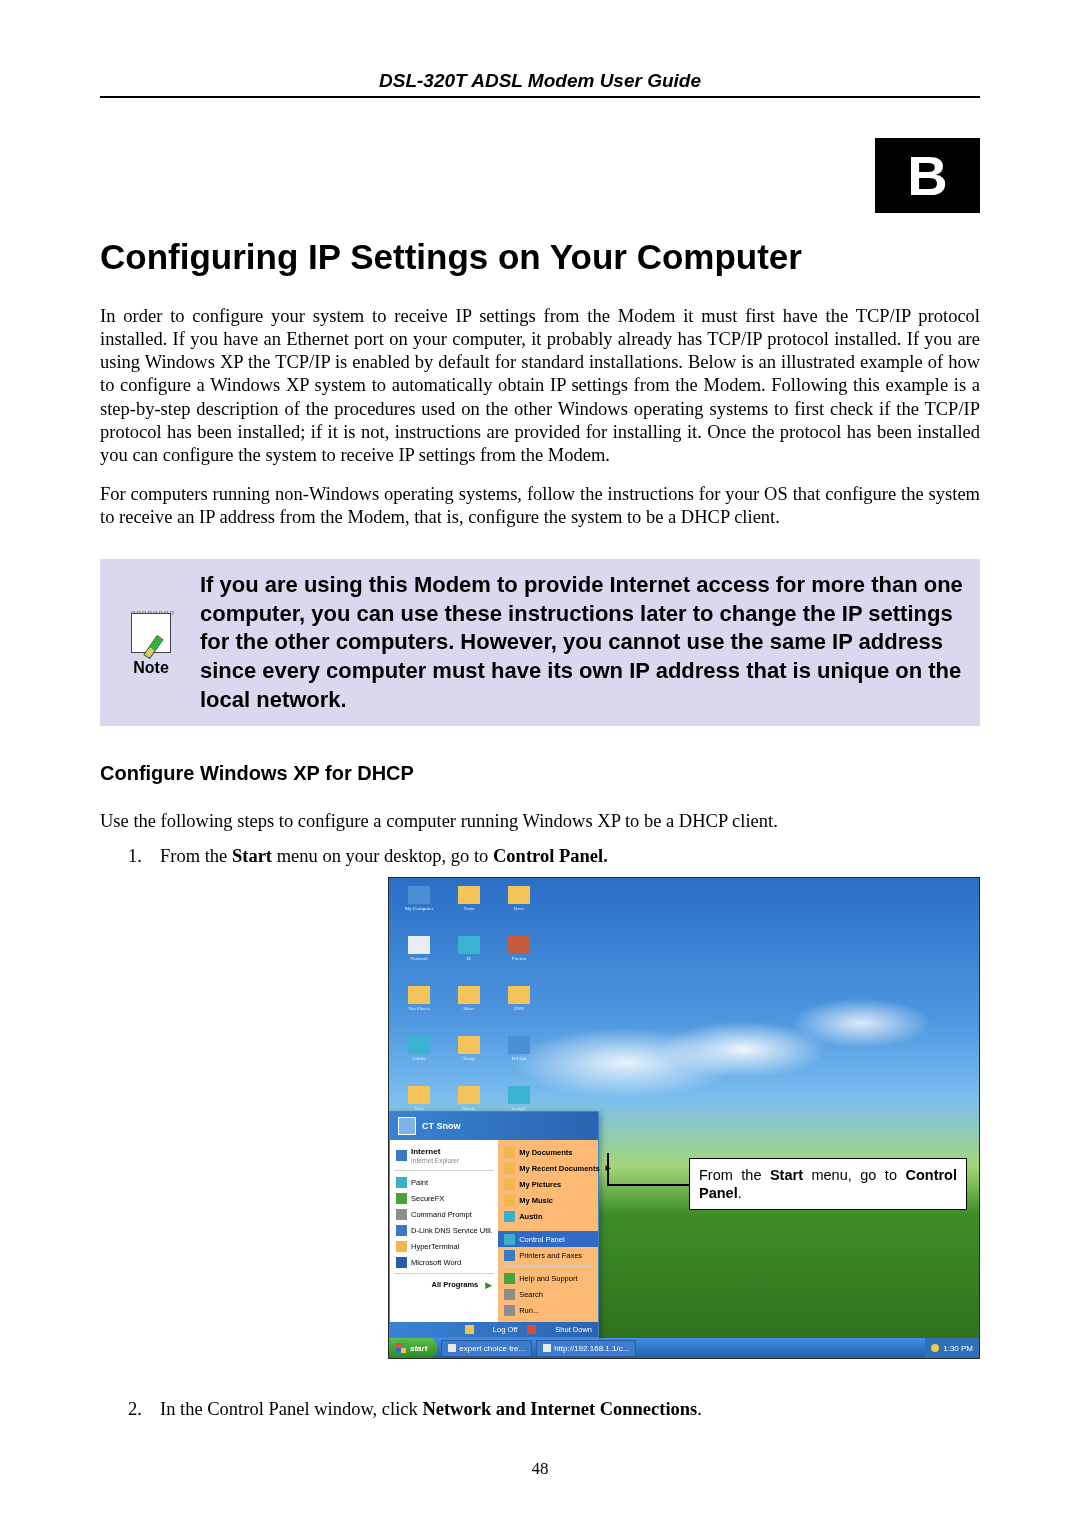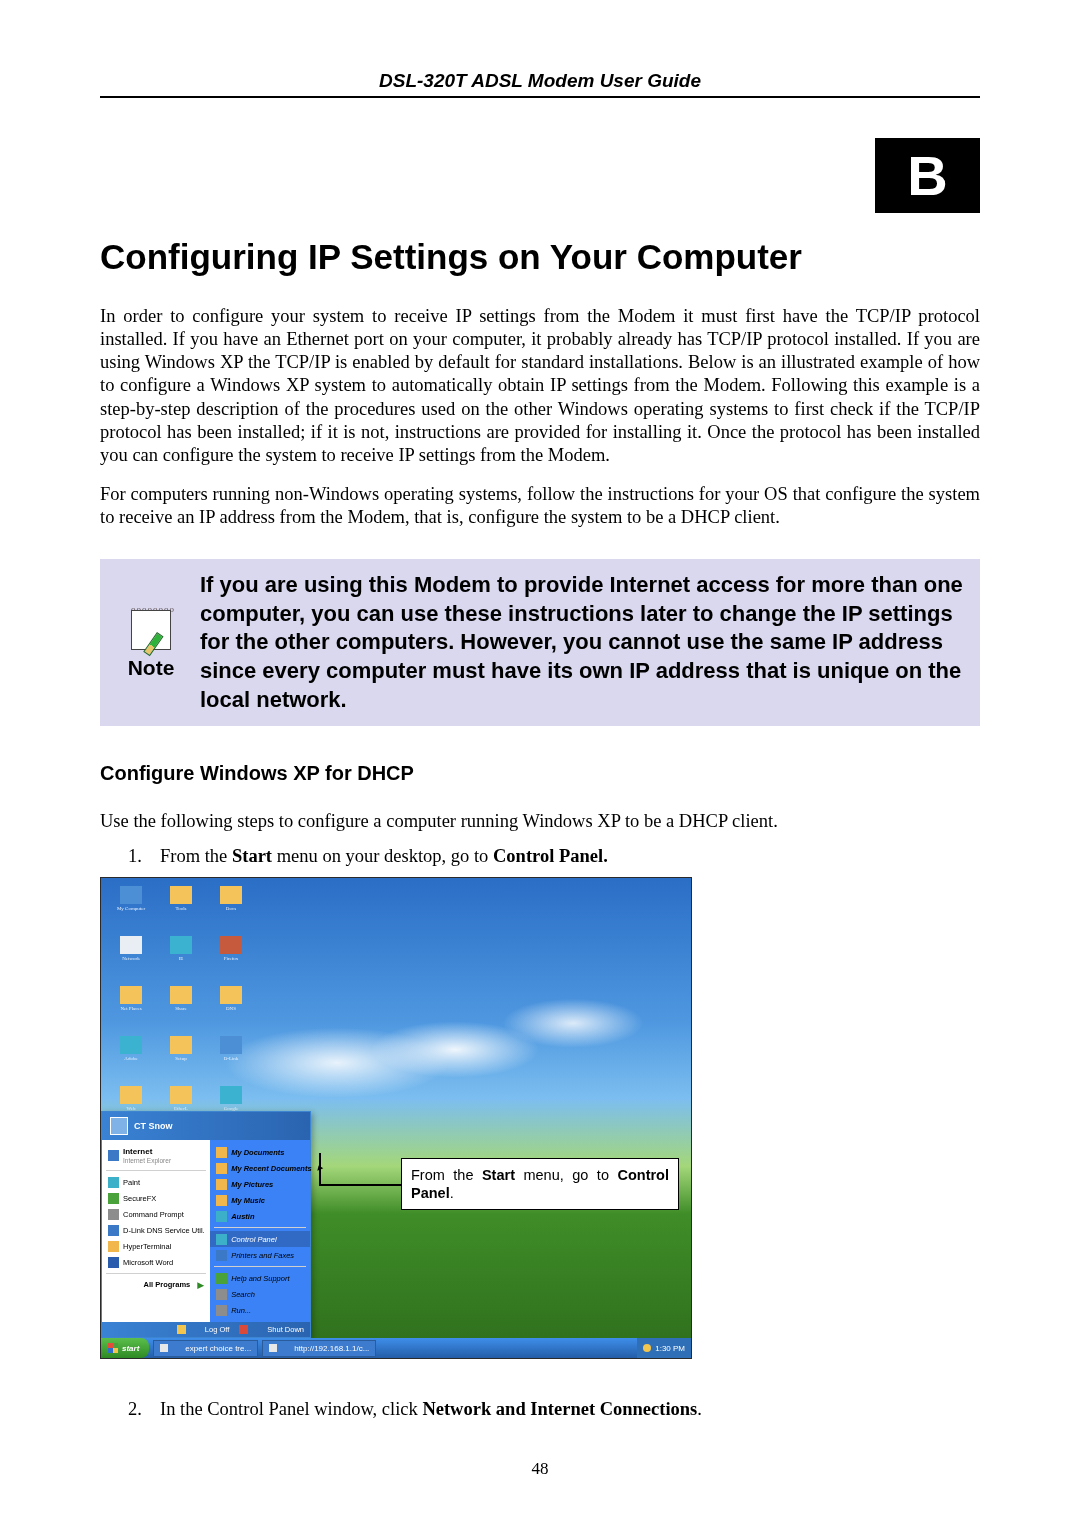--- a/index.html
+++ b/index.html
@@ -106,21 +106,21 @@
     top: 26px; left: 28px;
     width: 6px; height: 22px;
     background: linear-gradient(180deg, #2fb23a 60%, #e7c56a 60%);
     transform: rotate(35deg);
     transform-origin: top left;
     border: 1px solid #246a2a;
   }
   .note-label {
     font-family: Arial, Helvetica, sans-serif;
     font-weight: bold;
-    font-size: 21px;
+    font-size: 16px;
   }
   .note-text {
     font-family: Arial, Helvetica, sans-serif;
     font-weight: bold;
     font-size: 22px;
     line-height: 1.3;
     flex: 1;
   }
   h2.subheading {
     font-family: Arial, Helvetica, sans-serif;
@@ -138,21 +138,21 @@
     margin: 0 0 10px 0;
   }
   .step-num {
     width: 60px;
     padding-left: 28px;
     box-sizing: border-box;
   }
   .step-text { flex: 1; }
   .screenshot-wrap {
     display: flex;
-    justify-content: flex-start;
+    justify-content: flex-end;
     margin: 6px 0 30px 0;
   }
   .screenshot {
     width: 590px;
     height: 480px;
     position: relative;
     background: linear-gradient(180deg, #2a6ec6 0%, #4f98e0 30%, #7cbef0 46%, #a4d77a 60%, #3f8d28 70%, #2e6d1c 100%);
     border: 1px solid #2a2a2a;
     overflow: hidden;
   }
@@ -199,21 +199,21 @@
     background: linear-gradient(90deg, #3a82d4, #2a64b0);
     color: #fff;
     font-weight: bold;
     padding: 5px 8px;
     font-size: 9px;
     display:flex; align-items:center; gap:6px;
   }
   .start-header .avatar { width:16px; height:16px; background:#7fb3e8; border:1px solid #fff; }
   .start-cols { display: flex; }
   .start-left { width: 52%; padding: 4px 0; }
-  .start-right { width: 48%; background: #3b82f6; padding: 4px 0; font-style: italic; }
+  .start-right { width: 48%; background: #fdba74; padding: 4px 0; }
   .sm-item {
     display: flex; align-items: center; gap: 4px;
     padding: 2.5px 6px;
     white-space: nowrap;
     cursor: default;
   }
   .sm-item .ic { width: 11px; height: 11px; background: #f1b74d; flex-shrink:0; }
   .sm-item .ic.blue { background:#3b78c6; }
   .sm-item .ic.green { background:#4aa33a; }
   .sm-item .ic.teal { background:#3cb0c9; }
@@ -272,21 +272,21 @@
   .taskbar .start-btn .winlogo{
     width:10px;height:10px;
     background:
       linear-gradient(#e34d3a,#e34d3a) 0 0/5px 5px no-repeat,
       linear-gradient(#4aa33a,#4aa33a) 5px 0/5px 5px no-repeat,
       linear-gradient(#2d6fc9,#2d6fc9) 0 5px/5px 5px no-repeat,
       linear-gradient(#f2c54e,#f2c54e) 5px 5px/5px 5px no-repeat;
   }
   .taskbar .task {
     margin-left: 4px; height: 15px; padding: 0 6px;
-    background: #3d7bcf; display:flex; align-items:center; gap:17px;
+    background: #3d7bcf; display:flex; align-items:center; gap:3px;
     border:1px solid #2a5b9a;
   }
   .taskbar .task .ic{width:8px;height:8px;background:#e8e8e8;}
   .taskbar .tray {
     margin-left: auto; height: 100%; padding: 0 6px;
     background: #2f6fb8; display:flex; align-items:center; gap:4px;
   }
   .taskbar .tray .ball{width:8px;height:8px;border-radius:50%;background:#f2c54e;}
   .page-number {
     text-align: center;

